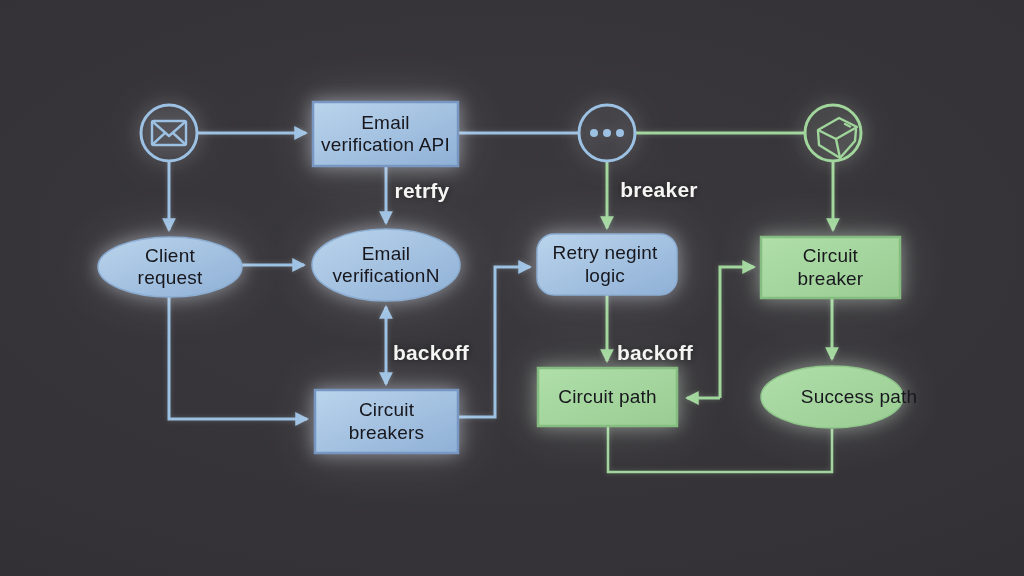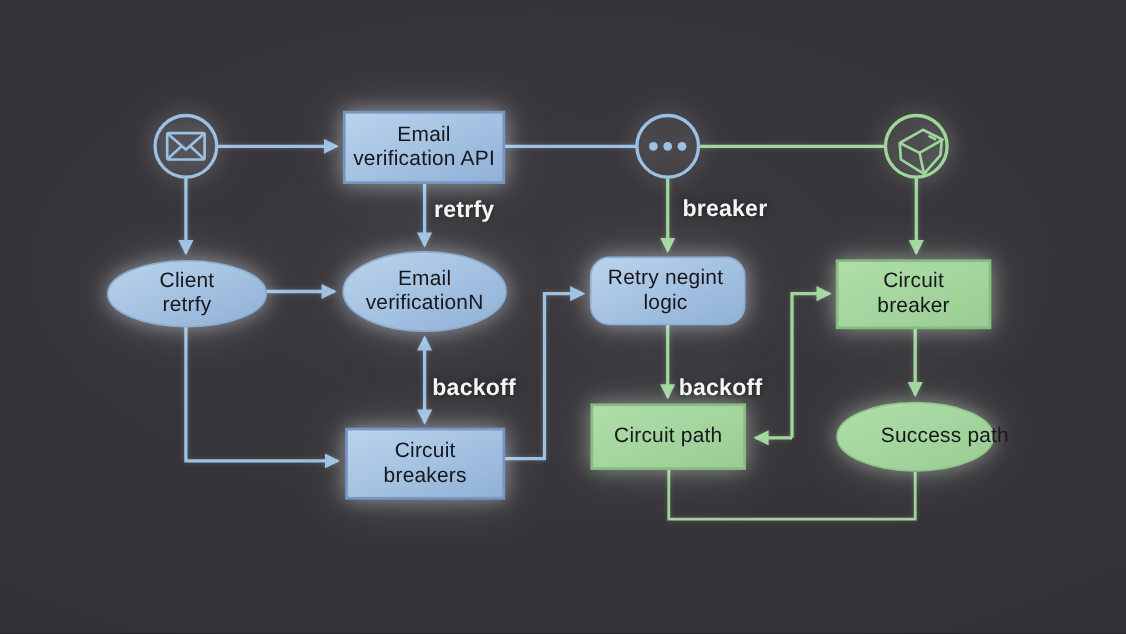--- a/index.html
+++ b/index.html
@@ -104,21 +104,21 @@
     <rect class="glow-b" x="315" y="390" width="143" height="63" fill="url(#gradBlue)" stroke="#7796c2" stroke-width="2.5"></rect>
 
     <rect class="glow-g" x="761" y="237" width="139" height="61" fill="url(#gradGreen)" stroke="#84bd7f" stroke-width="2.5"></rect>
     <rect class="glow-g" x="538" y="368" width="139" height="58" fill="url(#gradGreen)" stroke="#84bd7f" stroke-width="2.5"></rect>
     <ellipse class="glow-g" cx="832" cy="397" rx="71" ry="31" fill="url(#gradGreen)" stroke="#8fc78a" stroke-width="1.5"></ellipse>
   </svg>
 
   <div class="node-label" style="left:313px;top:102px;width:145px;height:64px;">Email
 verification API</div>
   <div class="node-label" style="left:98px;top:237px;width:144px;height:60px;">Client
-retrfy</div>
+request</div>
   <div class="node-label" style="left:312px;top:229px;width:148px;height:72px;">Email
 verificationN</div>
   <div class="node-label" style="left:537px;top:234px;width:136px;height:61px;">Retry negint
 logic</div>
   <div class="node-label" style="left:315px;top:390px;width:143px;height:63px;">Circuit
 breakers</div>
   <div class="node-label" style="left:761px;top:237px;width:139px;height:61px;">Circuit
 breaker</div>
   <div class="node-label" style="left:538px;top:368px;width:139px;height:58px;">Circuit path</div>
   <div class="node-label" style="left:788px;top:366px;width:142px;height:62px;">Success path</div>

